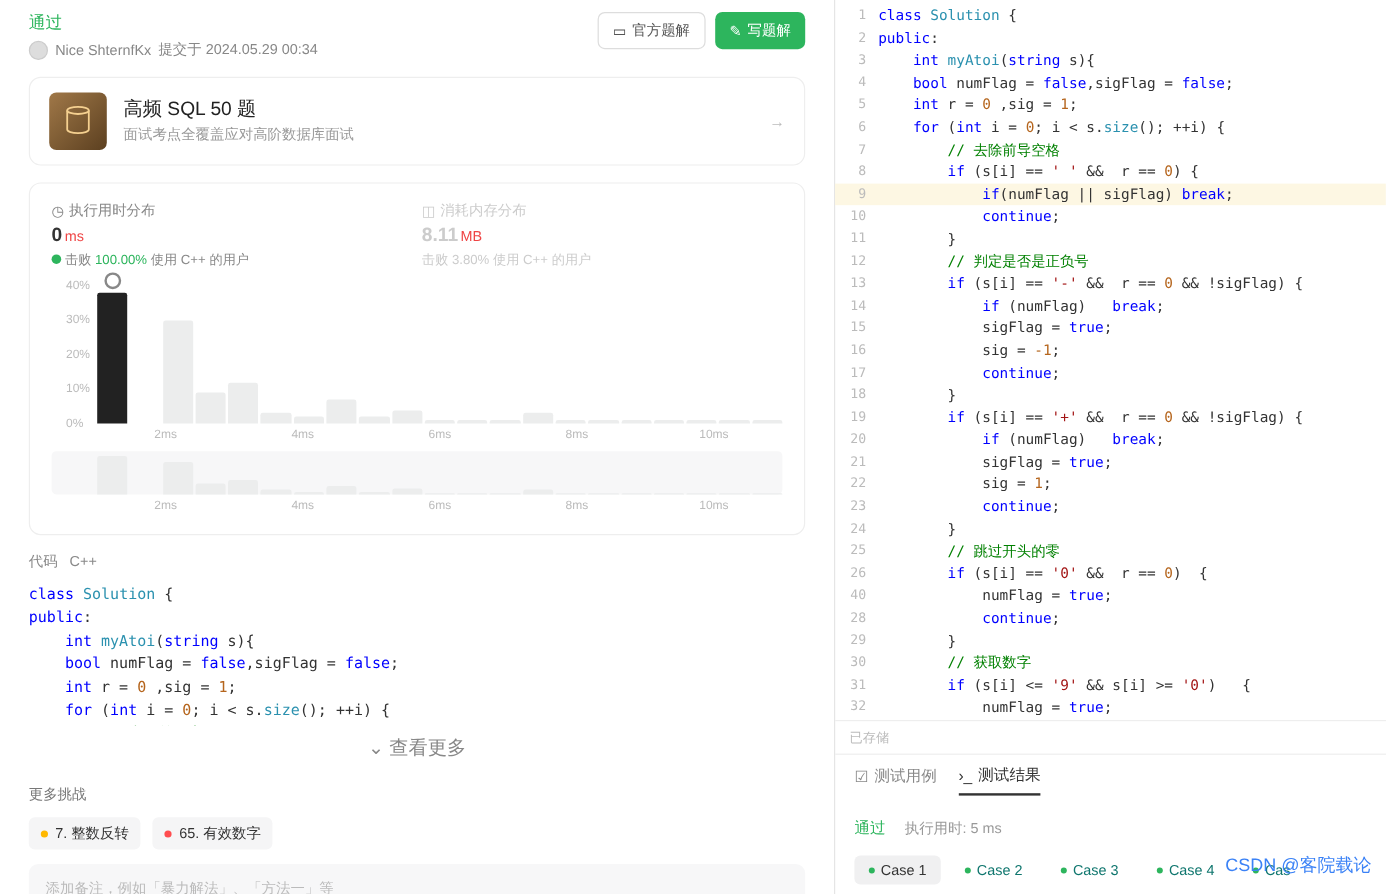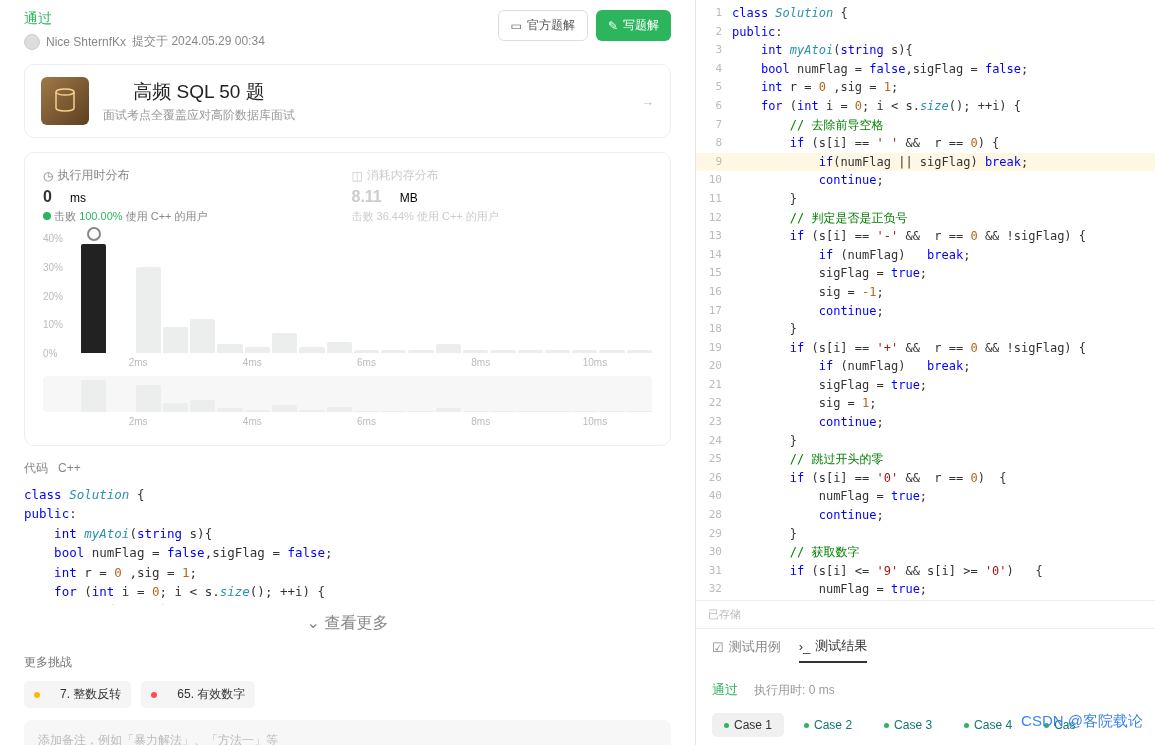--- a/index.html
+++ b/index.html
@@ -13,63 +13,63 @@
 .author-row { display: flex; align-items: center; gap: 6px; color: #888; font-size: 12px; }
 .avatar { width: 16px; height: 16px; border-radius: 50%; background: #ddd; border: 1px solid #ccc; }
 .header-actions { display: flex; gap: 8px; }
 .btn { display: inline-flex; align-items: center; gap: 5px; padding: 6px 12px; border-radius: 6px; font-size: 12px; cursor: pointer; border: none; }
 .btn-outline { background: #fff; color: #555; border: 1px solid #ddd; }
 .btn-green { background: #2db55d; color: #fff; }
 
 
 .promo-card { display: flex; align-items: center; gap: 14px; padding: 12px 16px; border: 1px solid #eee; border-radius: 10px; margin-bottom: 14px; cursor: pointer; }
 .promo-icon { width: 48px; height: 48px; border-radius: 6px; background: linear-gradient(135deg,#a07848,#5c4020); display:flex; align-items:center; justify-content:center; color:#f5d090; }
-.promo-text .title { font-size: 19px; font-weight: 500; color: #222; text-align: center; }
+.promo-text .title { font-size: 16px; font-weight: 500; color: #222; }
 .promo-text .subtitle { font-size: 12px; color: #999; margin-top: 2px; }
 .promo-arrow { margin-left: auto; color: #bbb; }
 
 
 .stats-card { border: 1px solid #eee; border-radius: 10px; padding: 14px 18px 18px; margin-bottom: 14px; }
 .stats-header { display: flex; gap: 8px; margin-bottom: 6px; }
 .stats-col { flex: 1; }
 .stats-label { font-size: 12px; color: #888; display: flex; align-items:center; gap:4px; }
 .stats-label.dim { color: #ccc; }
 .stats-value { font-size: 16px; font-weight: 600; margin-top: 4px; }
-.stats-unit { font-size: 12px; font-weight: 400; color: #000000; margin-left: 18px; }
+.stats-unit { font-size: 12px; font-weight: 400; color: #ef4444; margin-left: 2px; }
 .stats-detail { font-size: 11px; color: #888; margin-top: 3px; }
 .stats-detail.dim { color: #ccc; }
 .green-dot { display:inline-block; width:8px; height:8px; border-radius:50%; background:#2db55d; }
 .green-text { color: #2db55d; }
 
 
 .chart { margin-top: 14px; }
 .chart-row { position: relative; height: 115px; display: flex; align-items: flex-end; gap: 2px; padding-left: 38px; }
 .chart-row.small { height: 36px; margin-top: 8px; background: #f7f7f8; border-radius:4px; padding-top:4px; padding-bottom:0; }
-.ytick { position: absolute; left: 0; font-size: 10px; color: #bbb; }
+.ytick { position: absolute; left: 12px; font-size: 10px; color: #bbb; }
 .bar { flex: 1; background: #eceded; border-radius: 2px 2px 0 0; }
 .bar.active { background: #222; }
 .xlabels { display: flex; padding-left: 38px; font-size: 10px; color: #bbb; margin-top: 4px; }
 .xlabels span { flex: 1; text-align: center; }
 .highlight-dot { position:absolute; width:14px; height:14px; border:2px solid #888; border-radius:50%; background:#fff; }
 
 
 .code-title { font-size: 12px; color: #888; margin-bottom: 8px; }
 .code-block { font-family: "SF Mono", Consolas, monospace; font-size: 12.5px; line-height: 1.55; white-space: pre; color: #333; max-height: 120px; overflow: hidden; }
 .kw-blue { color: #0000ff; }
-.kw-teal { color: #2b91af; font-style: italic; }
+.kw-teal { color: #2b91af; }
 .kw-green { color: #008000; }
 .kw-red { color: #a31515; }
 .kw-orange { color: #b5651d; }
 
 .expand-row { text-align: center; color: #888; font-size: 16px; padding: 8px 0; cursor: pointer; }
 
 
 .section-title { font-size: 12px; color: #777; margin: 12px 0 10px; }
 .challenge-row { display: flex; gap: 10px; margin-bottom: 12px; }
-.chip { display: inline-flex; align-items:center; gap:20px; padding: 5px 10px; background: #f5f5f6; border-radius: 5px; font-size: 12px; cursor:pointer; }
+.chip { display: inline-flex; align-items:center; gap:6px; padding: 5px 10px; background: #f5f5f6; border-radius: 5px; font-size: 12px; cursor:pointer; }
 .diff-dot { width:6px; height:6px; border-radius:50%; }
 .diff-medium { background: #ffb800; }
 .diff-hard { background: #ff4d4f; }
 
 
 .input-area { background: #f7f7f8; border-radius: 8px; padding: 12px 14px; font-size: 12px; color: #bbb; min-height: 44px; }
 
 
 .editor { flex: 1; overflow-y: auto; font-family: "SF Mono", Consolas, monospace; font-size: 12px; line-height: 1.55; padding-top: 4px; }
 .code-line { display: flex; }
@@ -151,21 +151,21 @@
         </div>
       </div>
       <div class="stats-col">
         <div class="stats-label dim">
             <span>◫</span>
             <span>消耗内存分布</span>
           </div>
         <div class="stats-value" style="color:#ccc"><span>8.11</span><span class="stats-unit">MB</span></div>
         <div class="stats-detail dim">
           <span>击败</span>
-          <span>36.44%</span>
+          <span>3.80%</span>
           <span>使用 C++ 的用户</span>
         </div>
       </div>
     </div>
 
     <div class="chart">
       <div class="chart-row" id="main-chart">
           <span class="ytick" style="bottom: 100%; transform: translateY(50%);">40%</span>
           <span class="ytick" style="bottom: 75%; transform: translateY(50%);">30%</span>
           <span class="ytick" style="bottom: 50%; transform: translateY(50%);">20%</span>
@@ -411,21 +411,21 @@
       <span>☑</span>
       <span>测试用例</span>
     </div>
     <div class="test-tab active">
       <span>›_</span>
       <span>测试结果</span>
     </div>
   </div>
   <div class="result-row">
     <span class="result-pass">通过</span>
-    <span class="result-time">执行用时: 0 ms</span>
+    <span class="result-time">执行用时: 5 ms</span>
   </div>
   <div class="case-tabs" id="case-tabs">
       <div class="case-tab active">
         <span class="case-dot"></span>
         <span>Case 1</span>
       </div>
       <div class="case-tab">
         <span class="case-dot"></span>
         <span>Case 2</span>
       </div>

